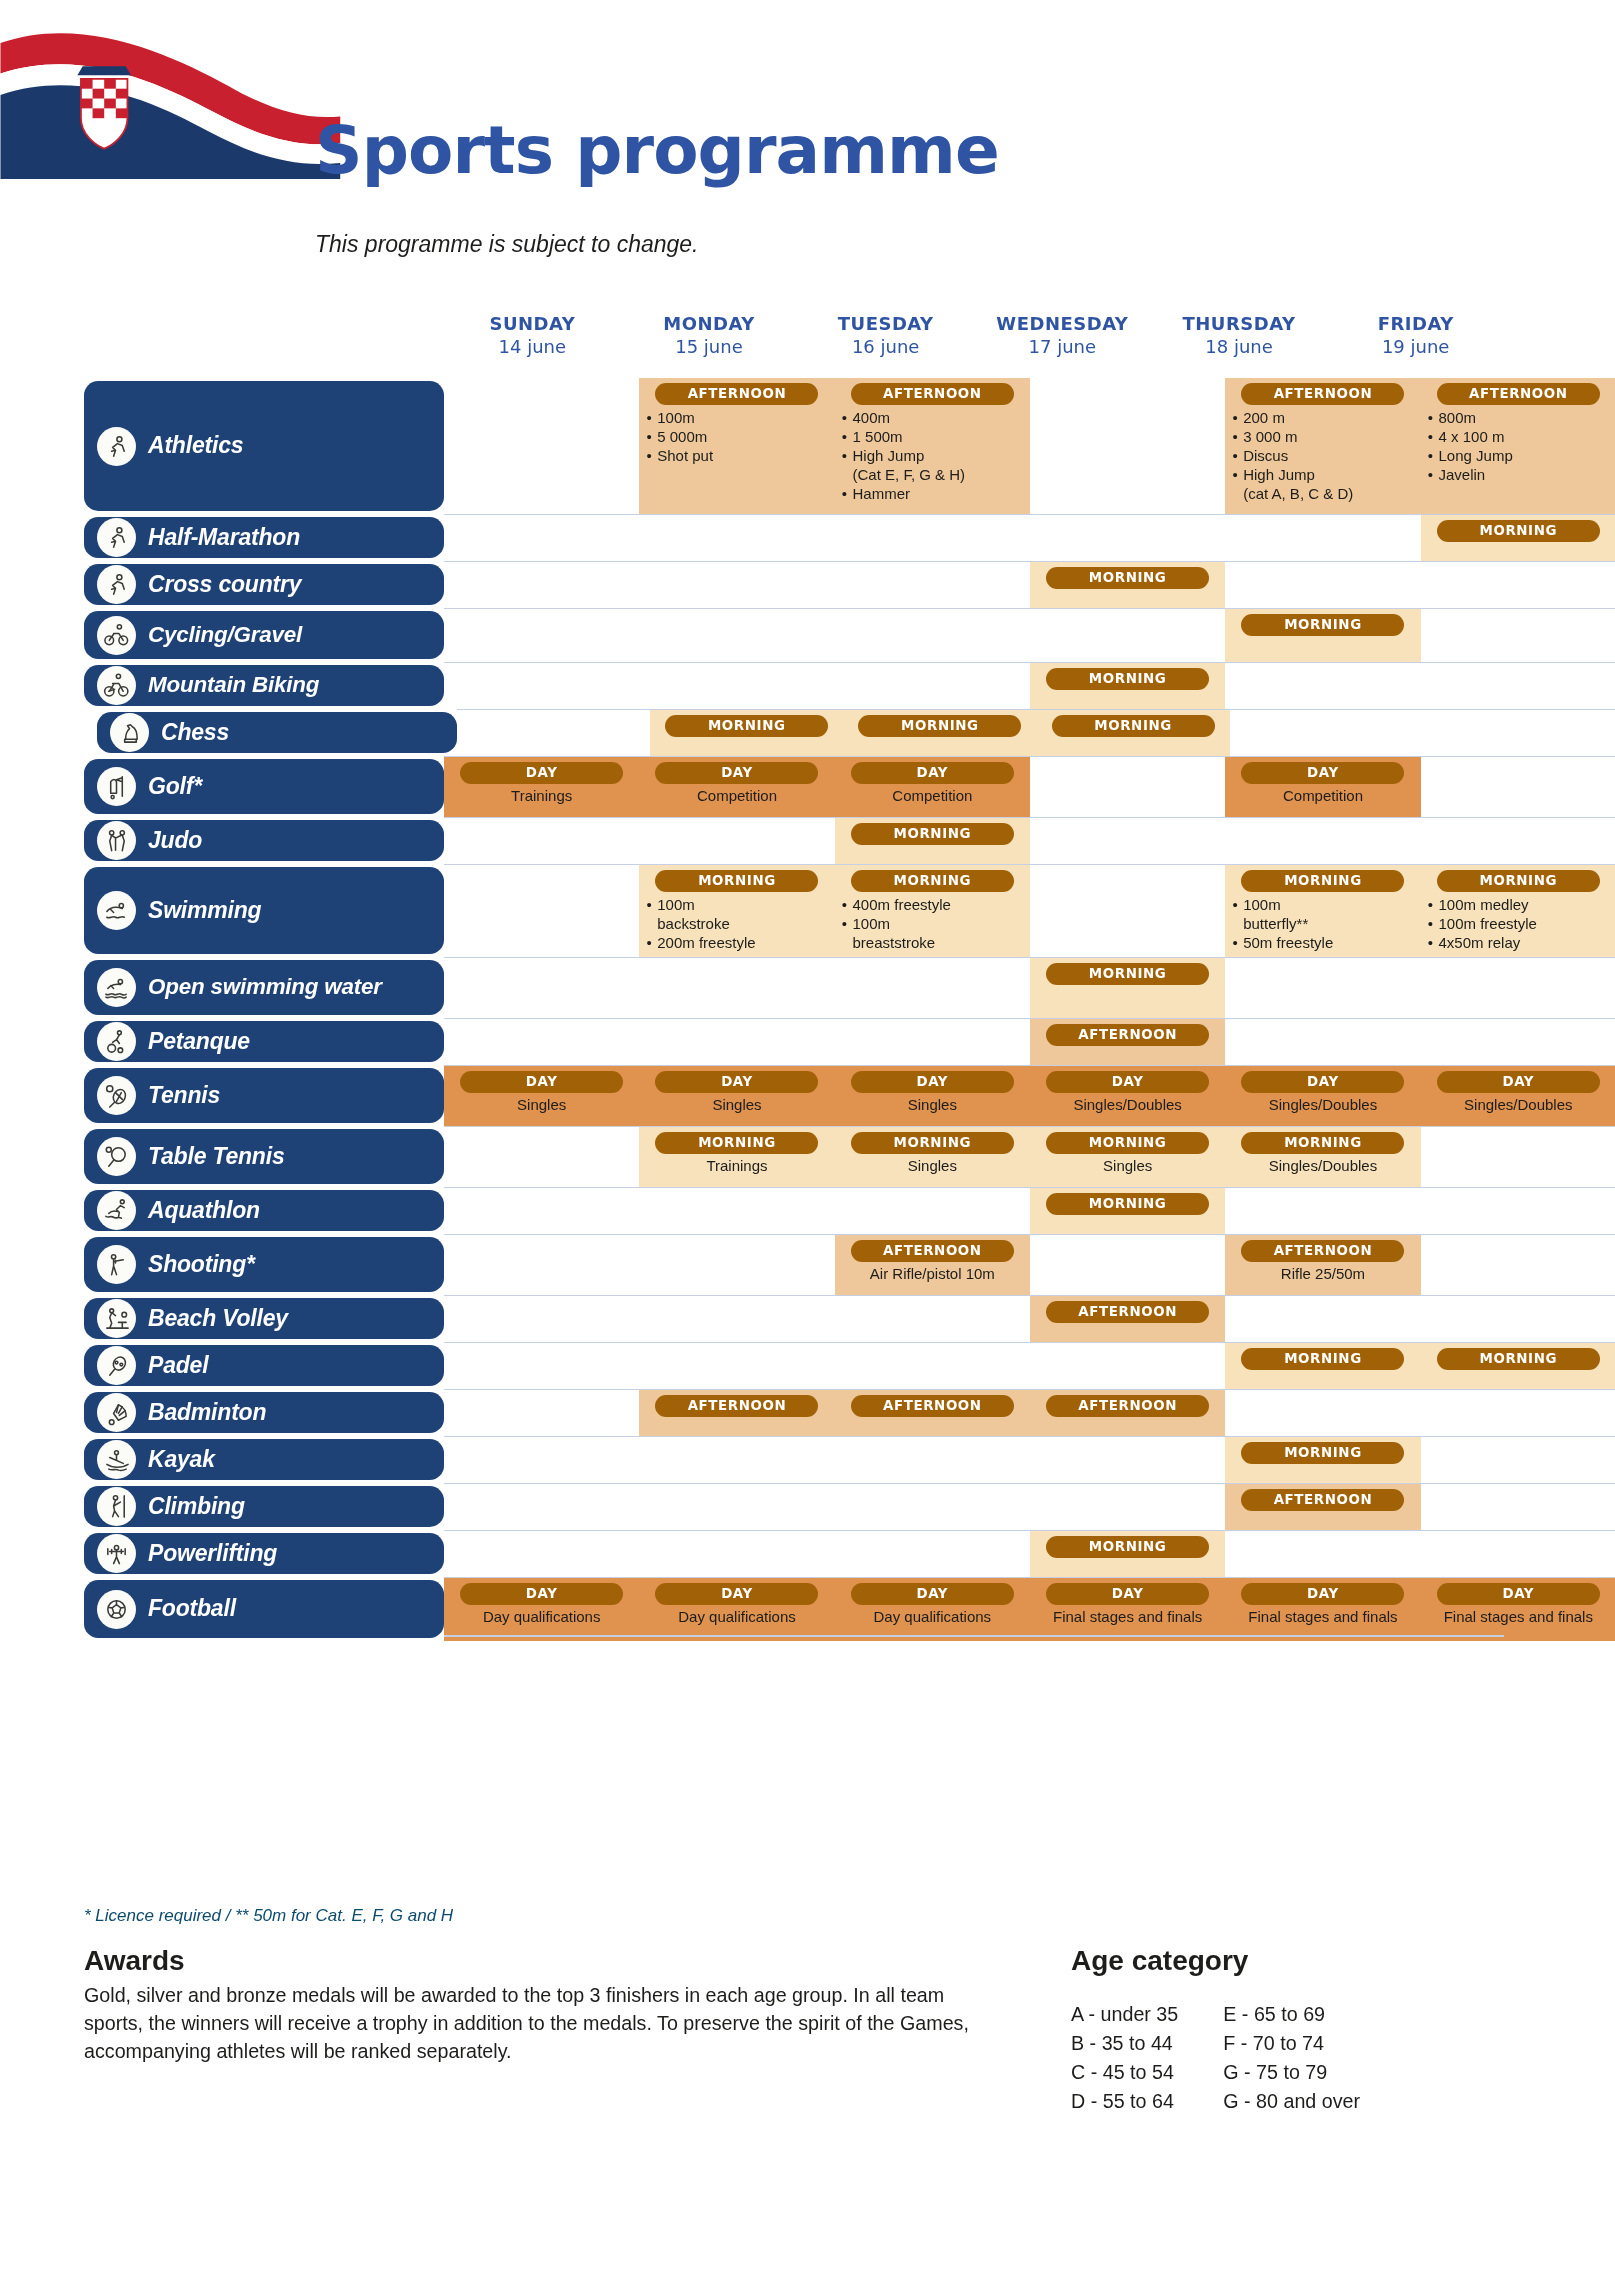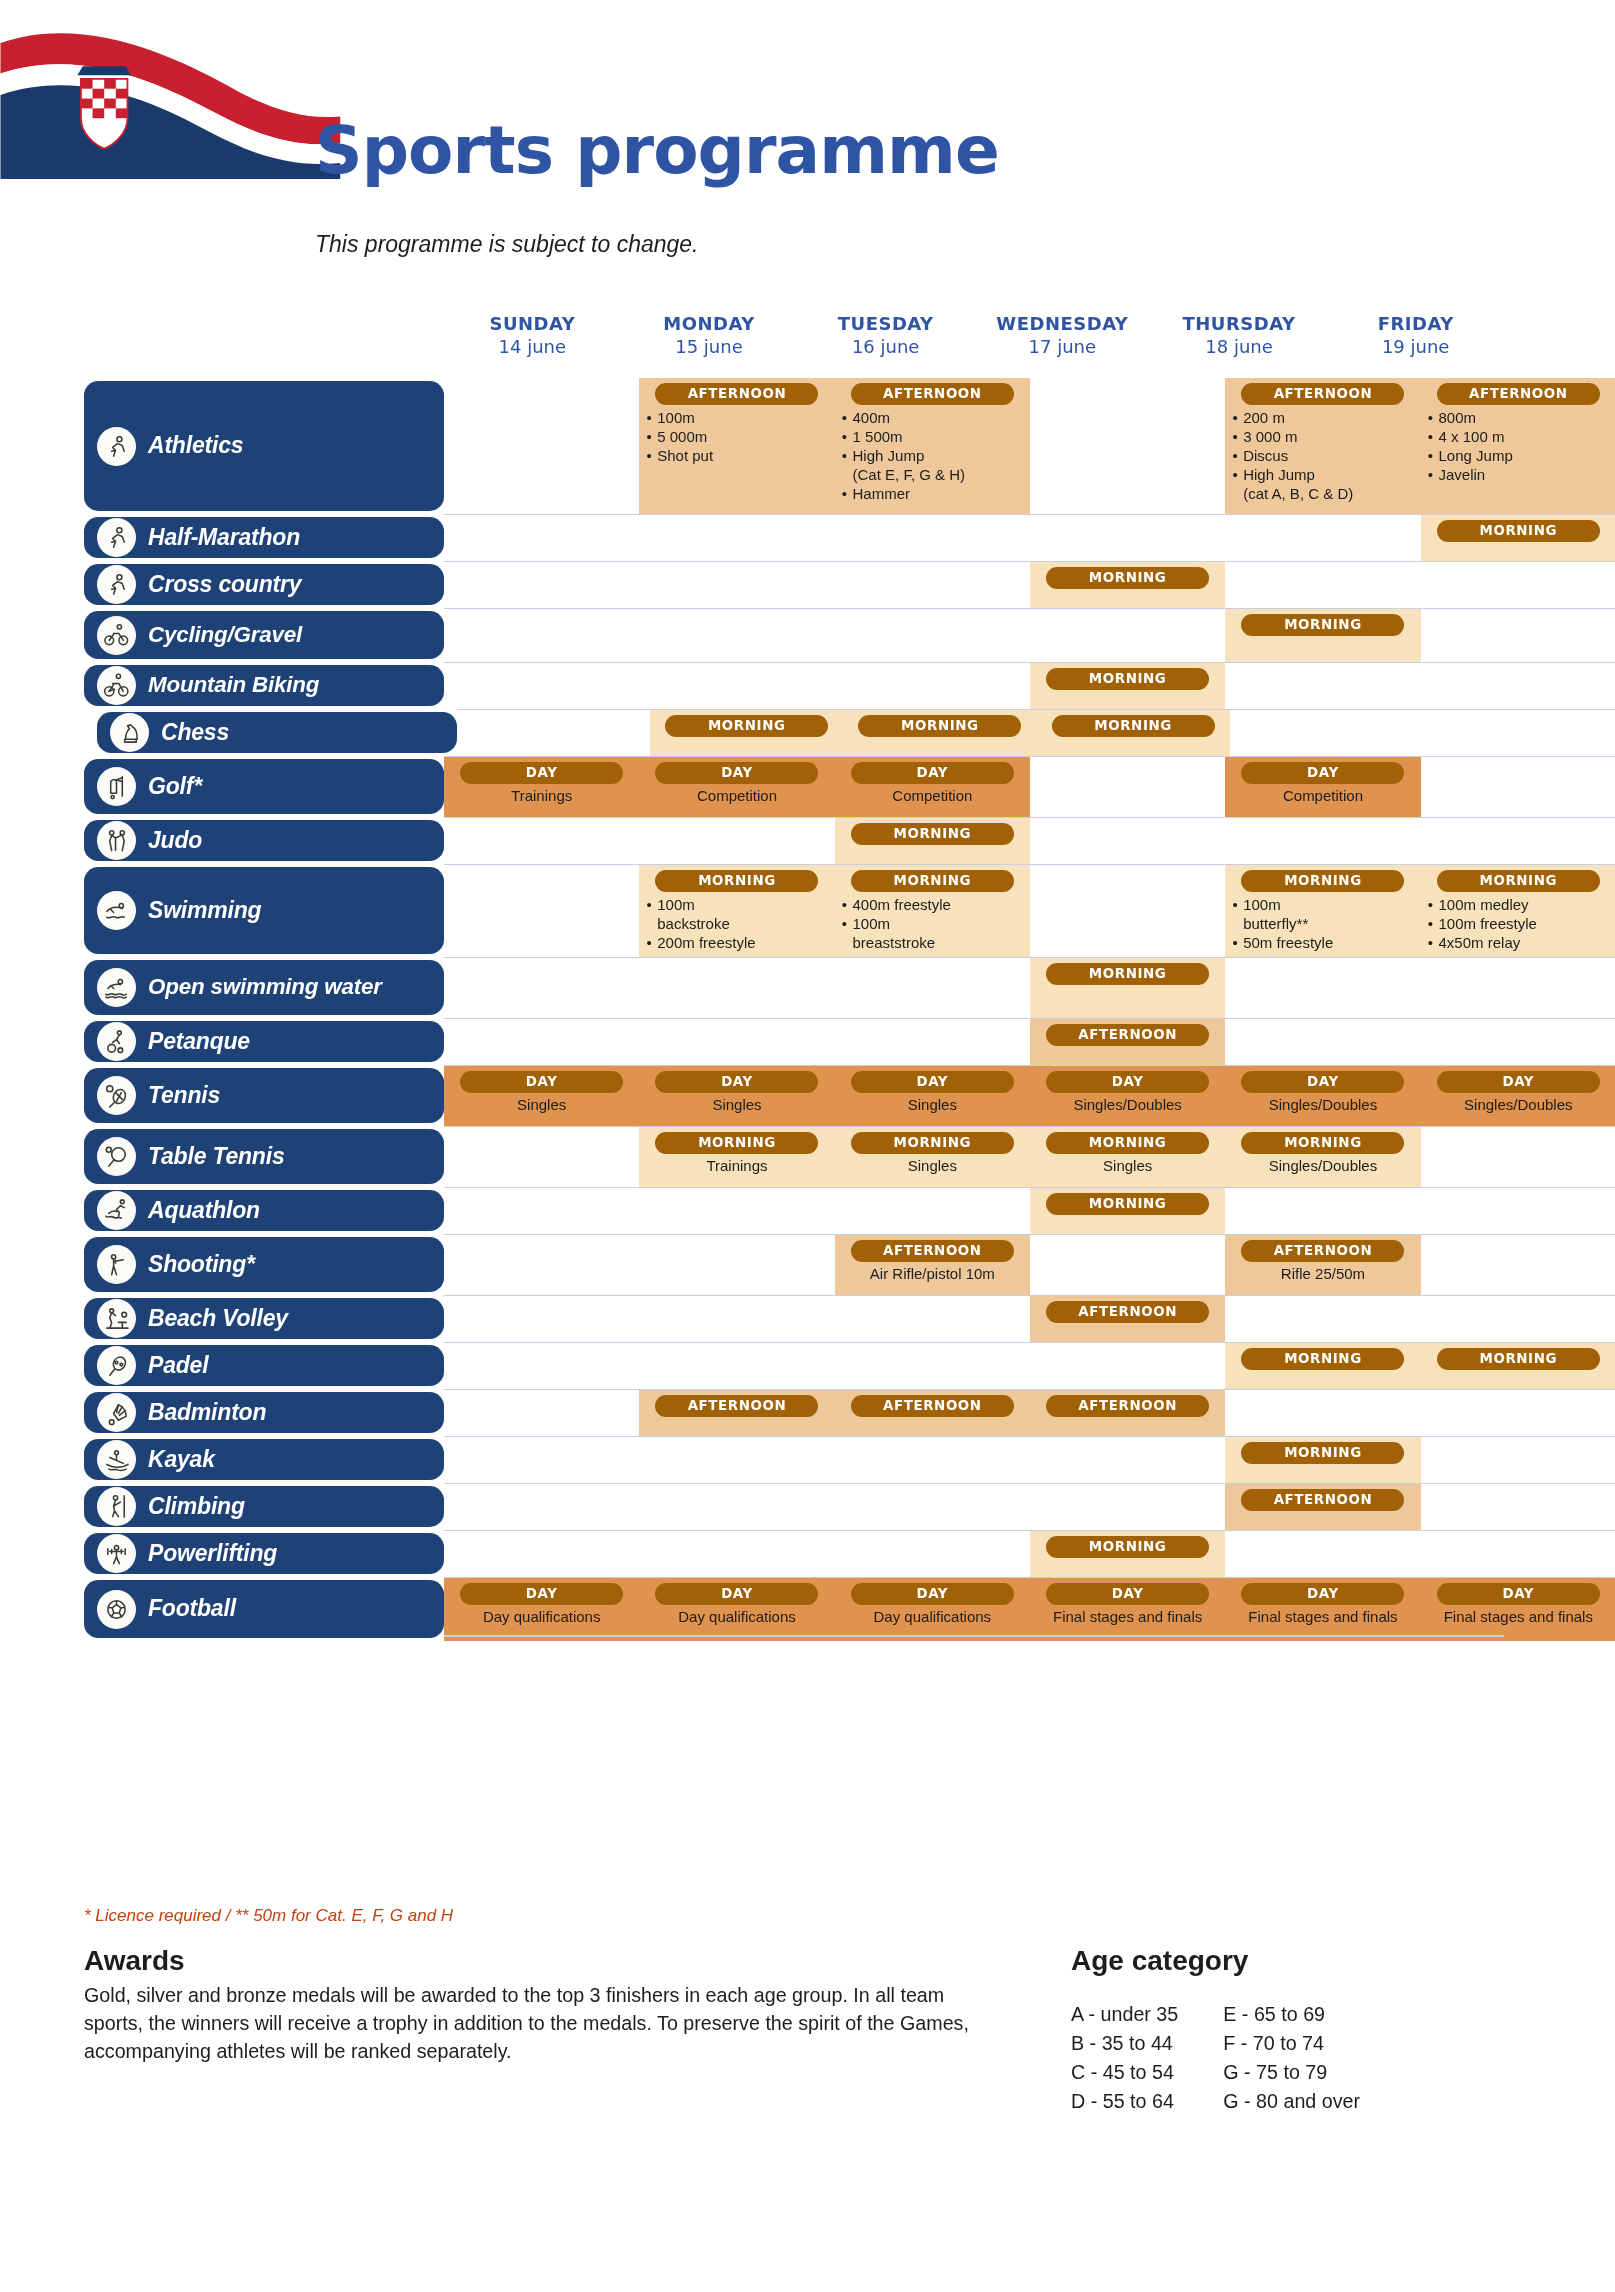--- a/index.html
+++ b/index.html
@@ -84,21 +84,21 @@
   .bullets li.b::before {
     content: "•"; position: absolute; left: 0px; top: 0;
   }
 
   
   .gridend { position: absolute; left: 444px; width: 1060px; height: 1.8px; background: #c6cfe4; }
 
   
   .footnote {
     position: absolute; left: 84px; top: 1906px;
-    font-size: 17px; font-style: italic; color: #c2410c;
+    font-size: 17px; font-style: italic; color: #0c4a6e;
   }
   .awards { position: absolute; left: 84px; top: 1945px; width: 905px; }
   .awards h2, .agecat h2 {
     font-size: 28px; font-weight: 700; color: #1d1d1b; margin-bottom: 5.4px;
     font-family: "Liberation Sans", sans-serif;
   }
   .awards p { font-size: 19.7px; line-height: 1.42; color: #1d1d1b; }
   .agecat { position: absolute; left: 1071px; top: 1945px; width: 502px; }
   .agegrid { display: flex; gap: 45px; margin-top: 23px; }
   .agegrid div { font-size: 19.7px; line-height: 1.48; color: #1d1d1b; }

